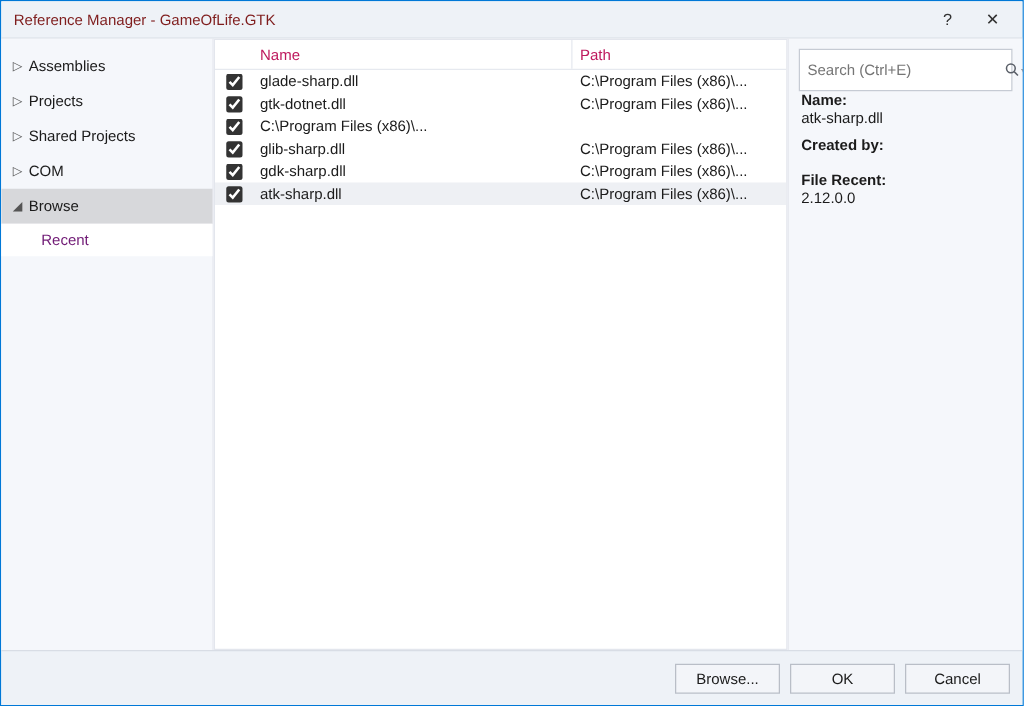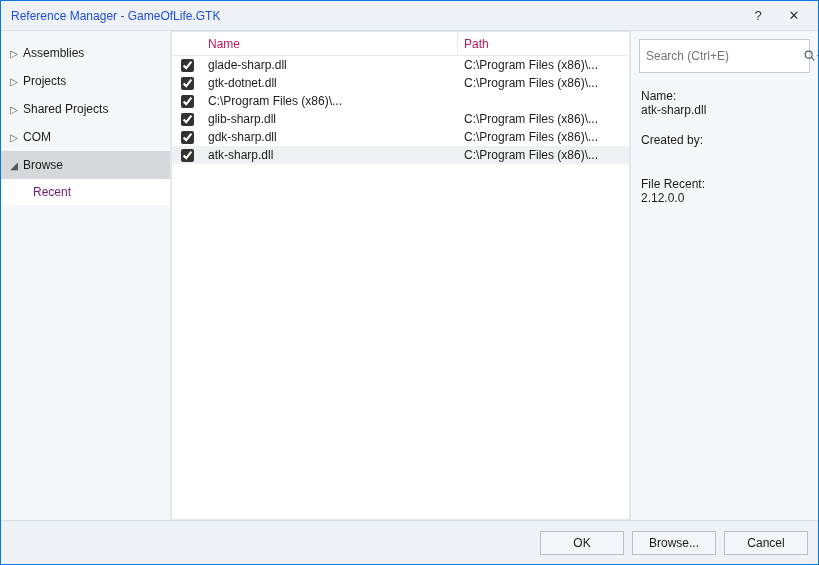--- a/index.html
+++ b/index.html
@@ -1,21 +1,21 @@
 <!DOCTYPE html>
 <html><head>
 <meta charset="utf-8">
 <style>
   * { box-sizing: border-box; font-family: "Segoe UI", Tahoma, sans-serif; }
   html, body { margin: 0; padding: 0; }
   body { width: 819px; height: 565px; border: 1px solid #0078d7; background: #fff; display: flex; flex-direction: column; font-size: 12px; color: #1b1b1b; }
 
   
   .titlebar { height: 30px; display: flex; align-items: center; padding: 0 6px 0 10px; background: #eef2f7; border-bottom: 1px solid #d8dde5; }
-  .titlebar .title { flex: 1; font-size: 12px; color: #1d4ed8; }
+  .titlebar .title { flex: 1; font-size: 12px; color: #7f1d1d; }
   .titlebar .tbtn { width: 36px; height: 28px; display: flex; align-items: center; justify-content: center; color: #333; cursor: default; }
   .titlebar .tbtn.help { font-size: 13px; }
   .titlebar .tbtn.close { font-size: 13px; }
 
   
   .content { flex: 1; display: flex; min-height: 0; background: #f5f7fb; }
 
   
   .nav { width: 170px; background: #f5f7fb; border-right: 1px solid #e3e6ed; padding-top: 8px; }
   .nav-item { display: flex; align-items: center; height: 28px; padding-left: 6px; color: #1b1b1b; cursor: default; }
@@ -41,21 +41,21 @@
   .list-body { flex: 1; overflow: hidden; }
   .row { display: flex; align-items: center; height: 18px; }
   .row .chk { width: 30px; display: flex; justify-content: center; }
   .row .chk input { width: 13px; height: 13px; accent-color: #333; }
   .row .name { width: 256px; padding-left: 6px; white-space: nowrap; overflow: hidden; text-overflow: ellipsis; }
   .row .path { flex: 1; padding-left: 6px; white-space: nowrap; overflow: hidden; text-overflow: ellipsis; }
   .row.selected { background: #eef0f4; }
 
   
   .details { width: 188px; background: #f5f7fb; border-left: 1px solid #e3e6ed; padding: 42px 10px 8px 10px; font-size: 12px; }
-  .details .lbl { font-weight: 400; margin-top: 16px; }
+  .details .lbl { font-weight: 700; margin-top: 0; }
   .details .val { margin-bottom: 8px; }
   .details .gap { height: 6px; }
 
   
   .footer { height: 44px; background: #eef2f7; border-top: 1px solid #d8dde5; display: flex; align-items: center; justify-content: flex-end; gap: 8px; padding-right: 10px; }
   .btn { min-width: 84px; height: 24px; background: #f3f5f9; border: 1px solid #b9bec7; color: #1b1b1b; display: inline-flex; align-items: center; justify-content: center; font-size: 12px; padding: 0 12px; cursor: default; }
 </style>
 </head>
 <body>
 
@@ -167,16 +167,16 @@
     <div class="lbl">Created by:</div>
     <div class="val"></div>
     <div class="gap"></div>
     <div class="lbl">File Recent:</div>
     <div class="val">2.12.0.0</div>
   </div>
 
 </div>
 
 <div class="footer">
+  <div class="btn">Browse...</div>
   <div class="btn">OK</div>
-  <div class="btn">Browse...</div>
   <div class="btn">Cancel</div>
 </div>
 
 </body></html>

